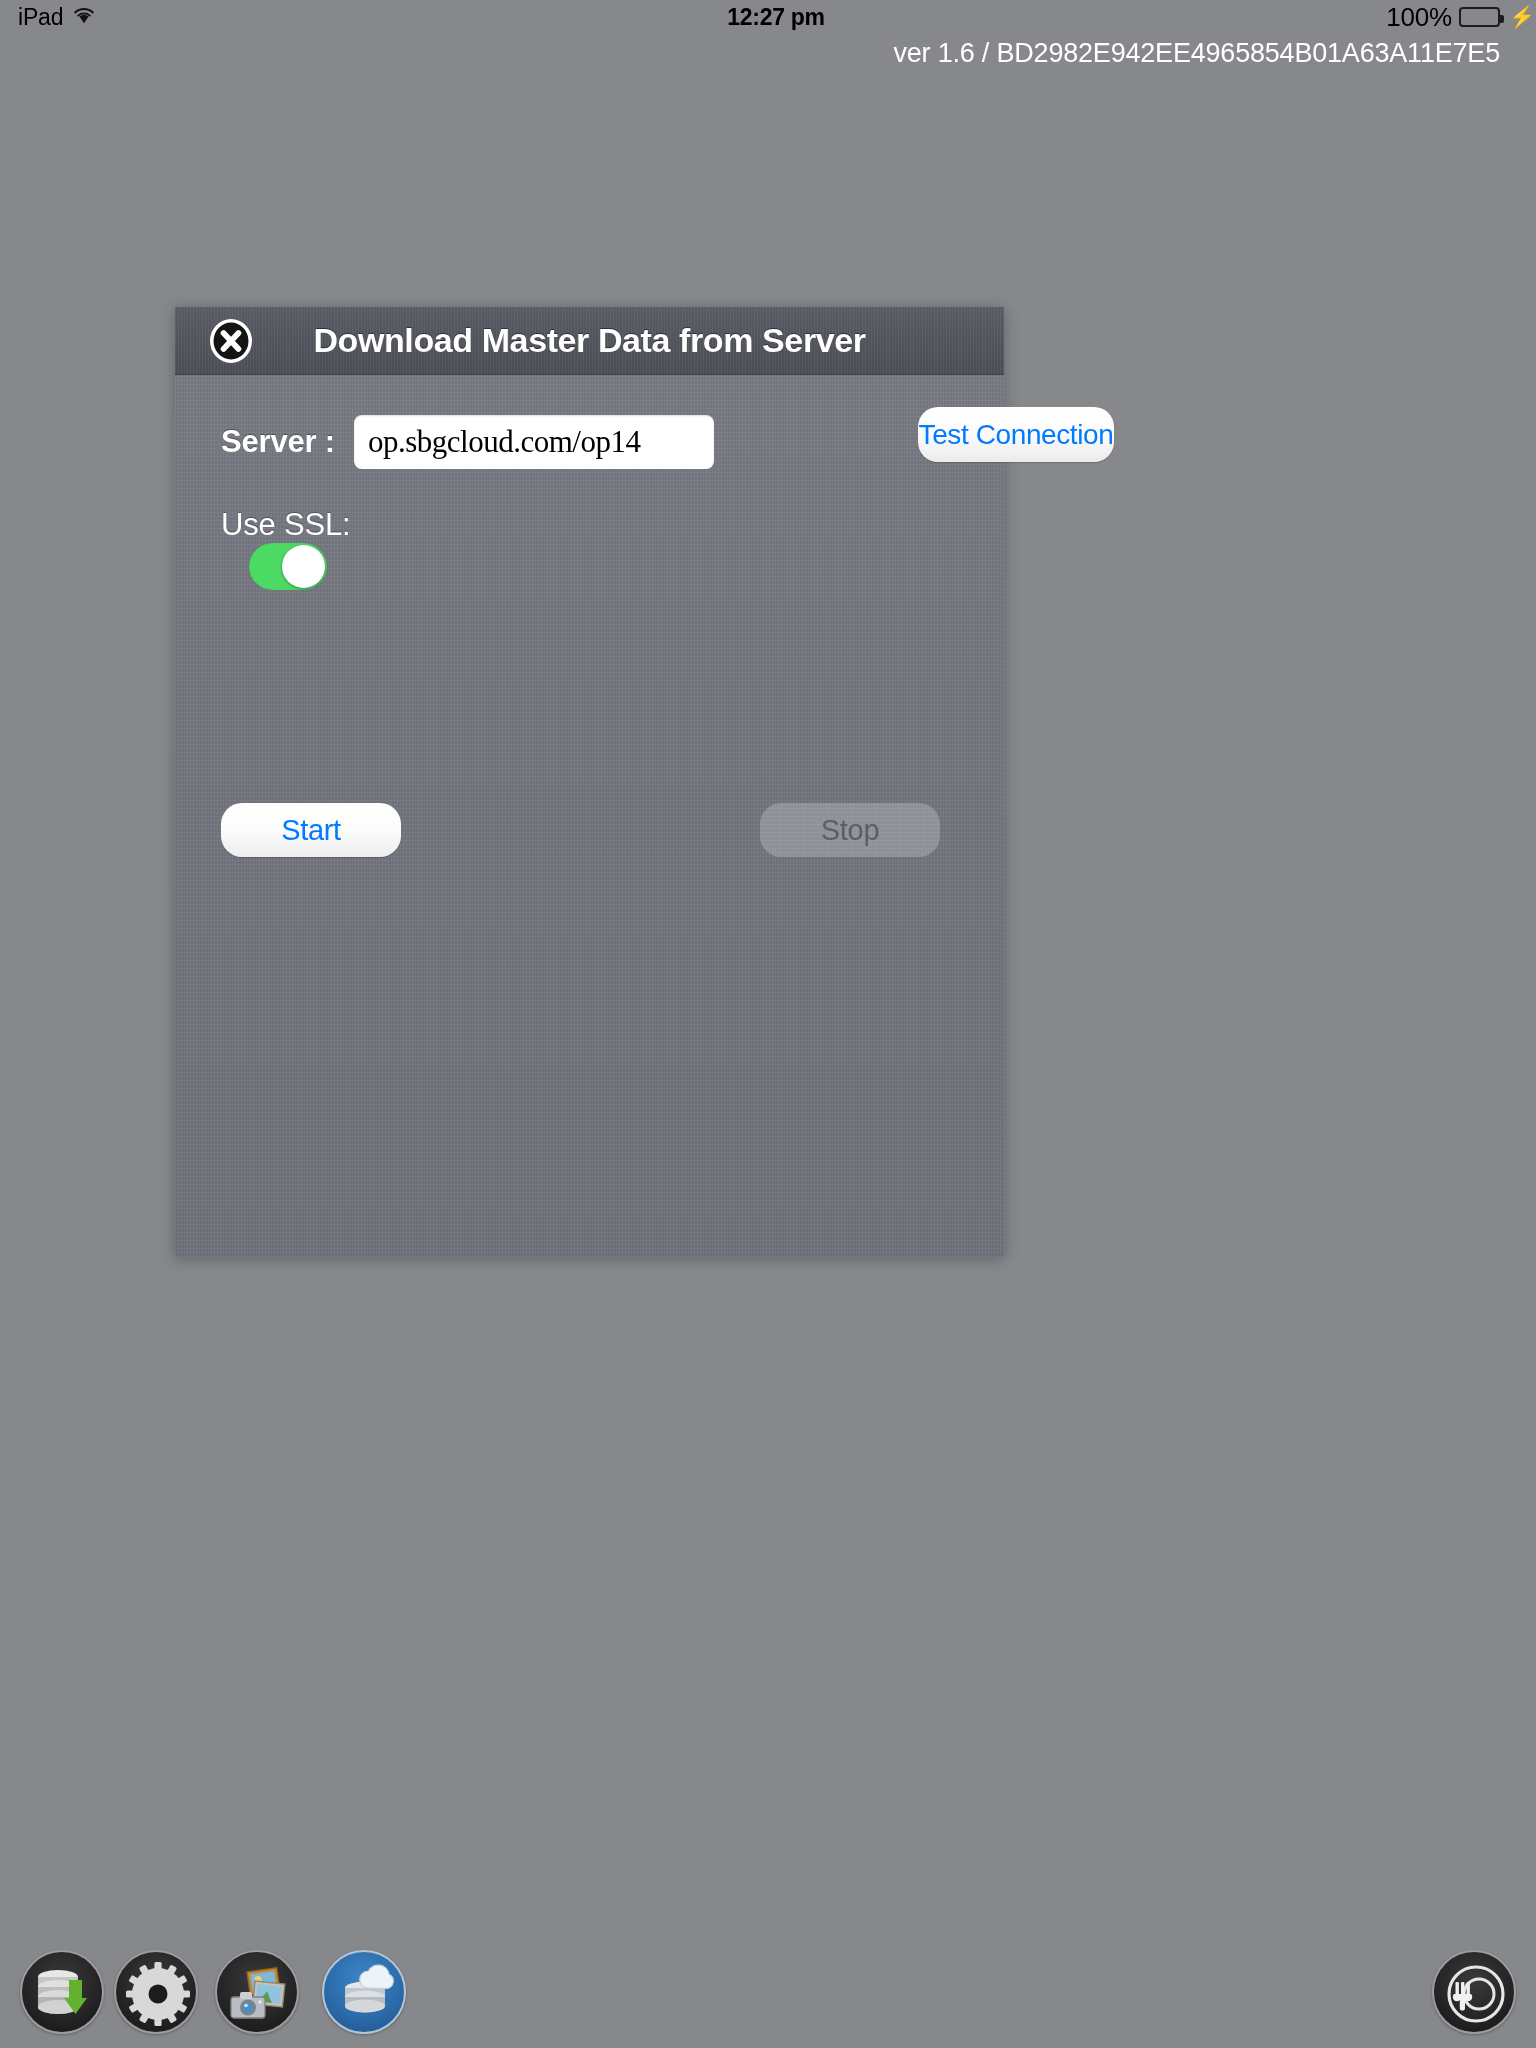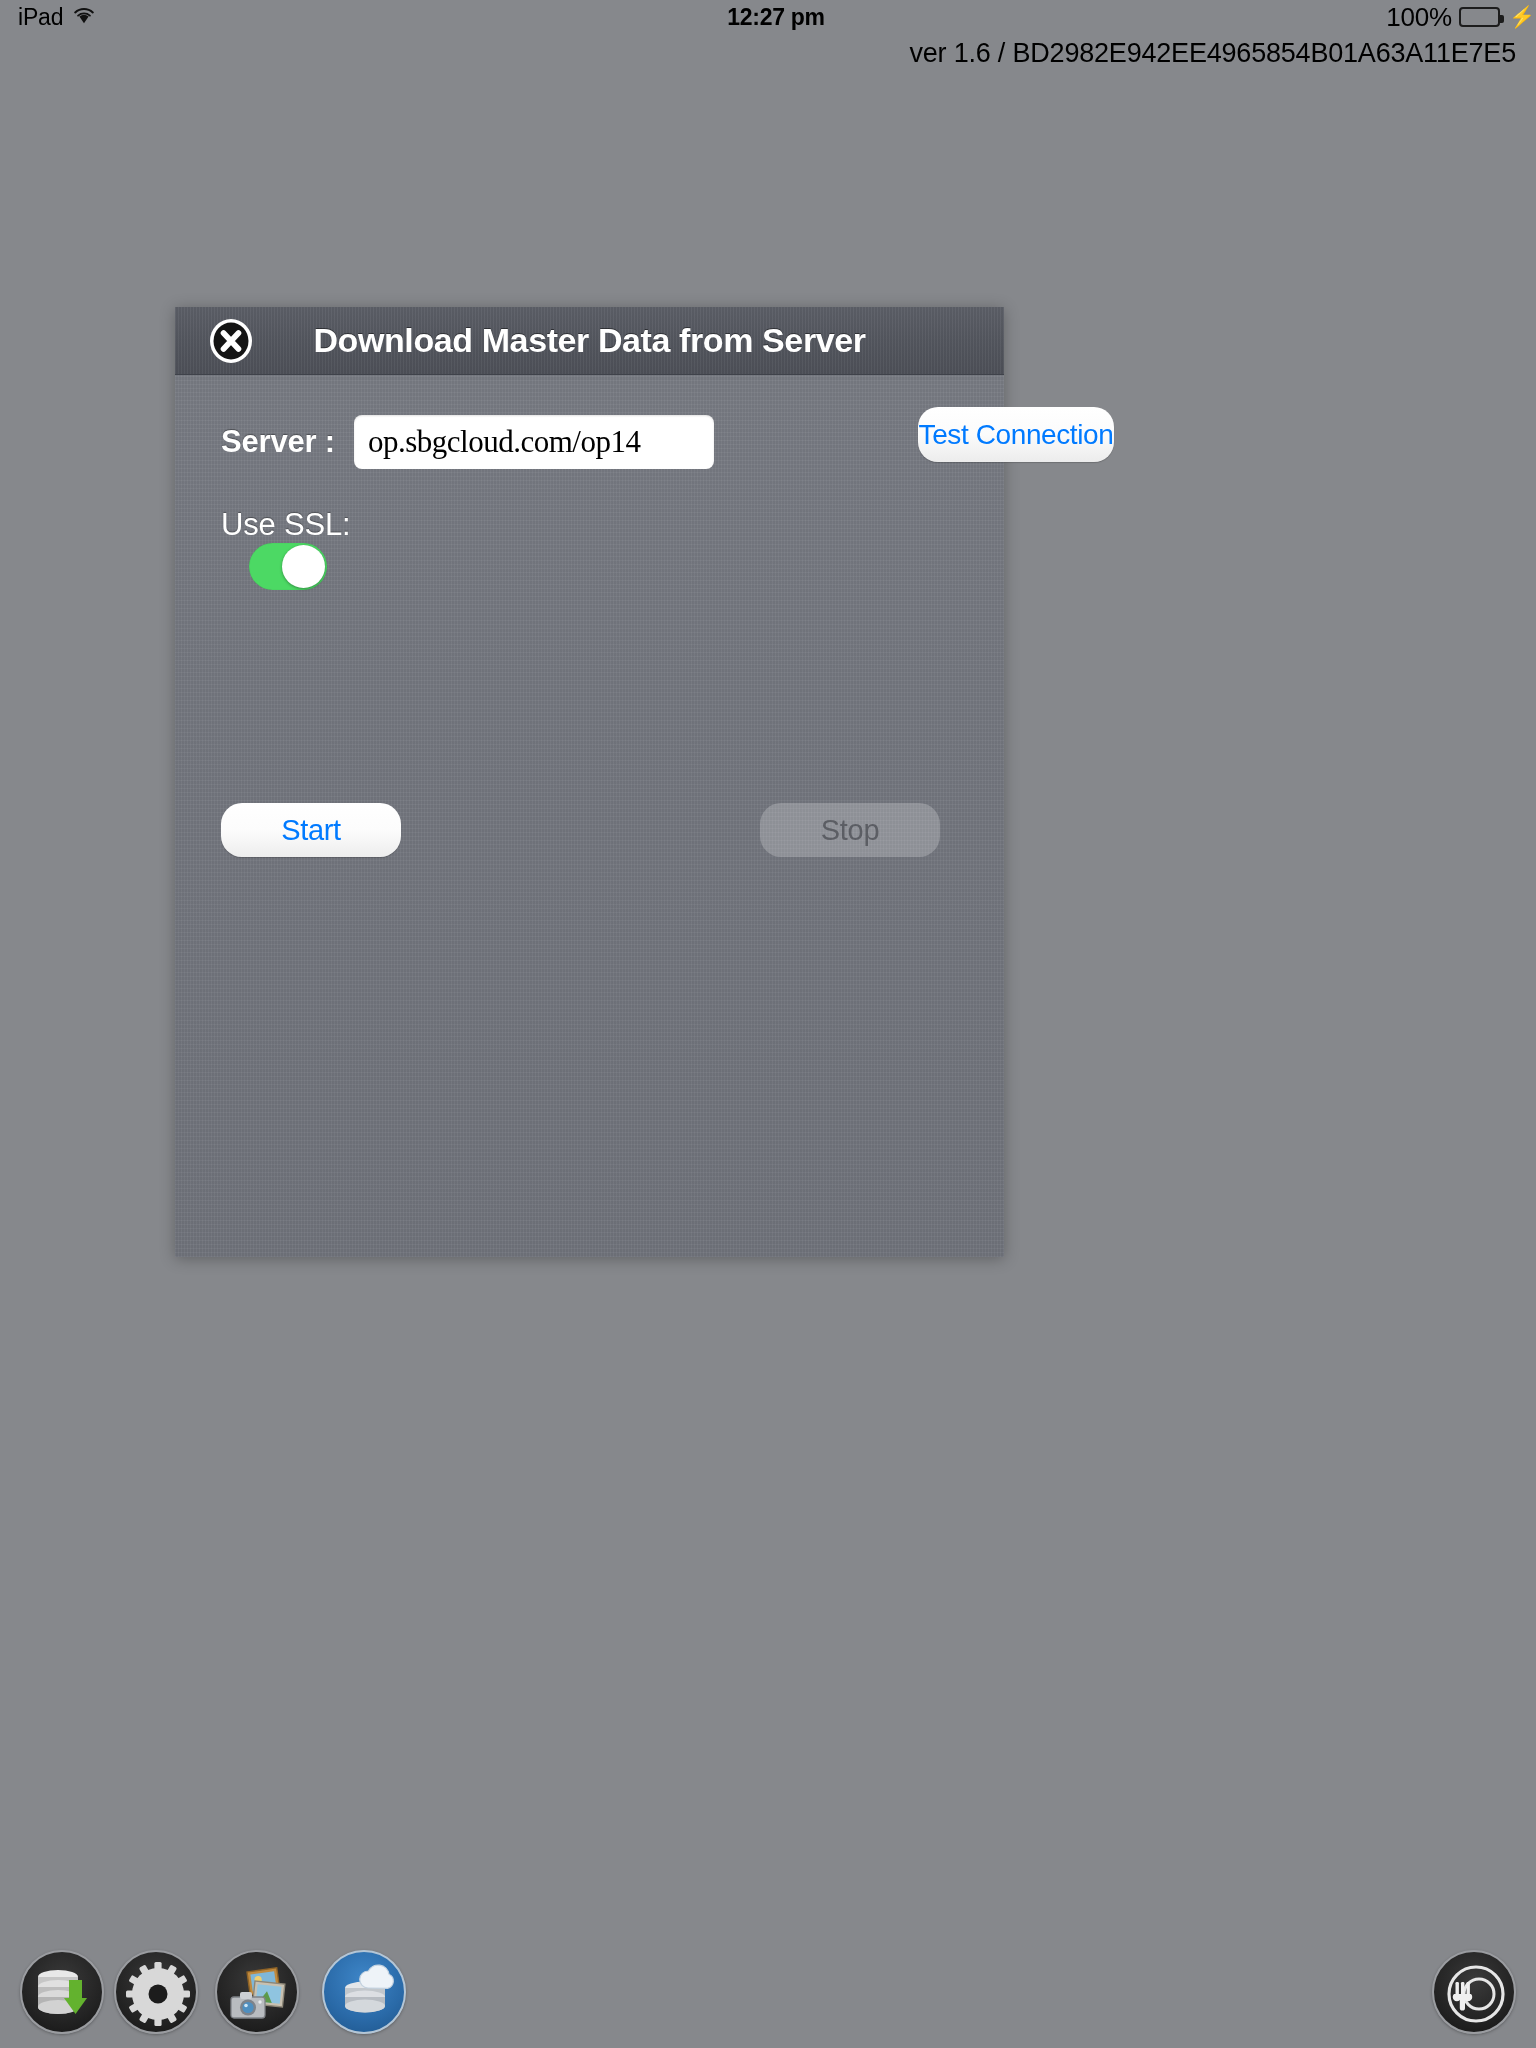--- a/index.html
+++ b/index.html
@@ -75,23 +75,23 @@
     height: 100%;
     background: #4cd964;
     border-radius: 1px;
   }
   .bolt { font-size: 21px; color: #111; margin-left: 3px; }
 
   
   #version-line {
     position: absolute;
     top: 38px;
-    right: 20px;
+    right: 36px;
     font-size: 27px;
-    color: #000000;
+    color: #ffffff;
     letter-spacing: -0.2px;
     white-space: nowrap;
     text-align: right;
   }
 
   
   #dialog {
     position: absolute;
     left: 175px;
     top: 307px;

